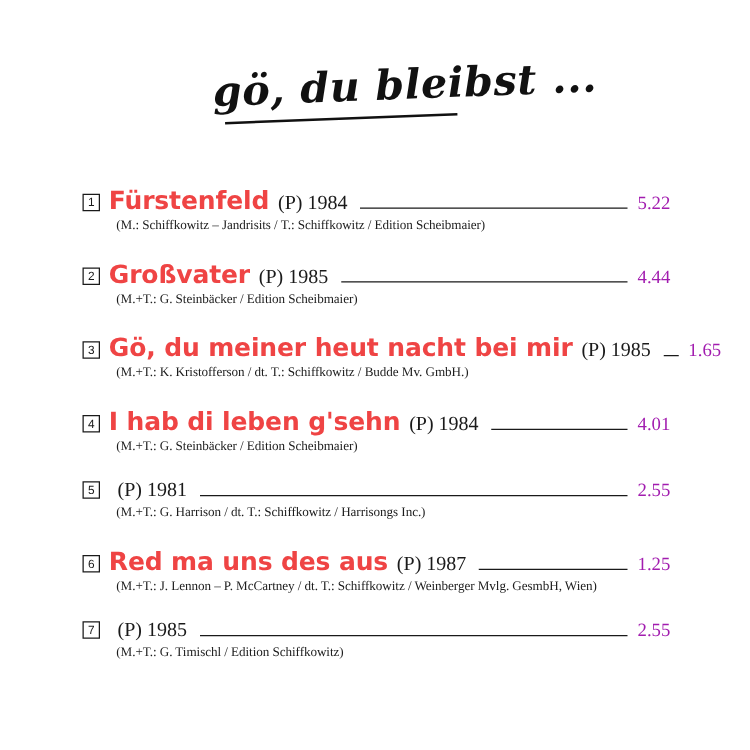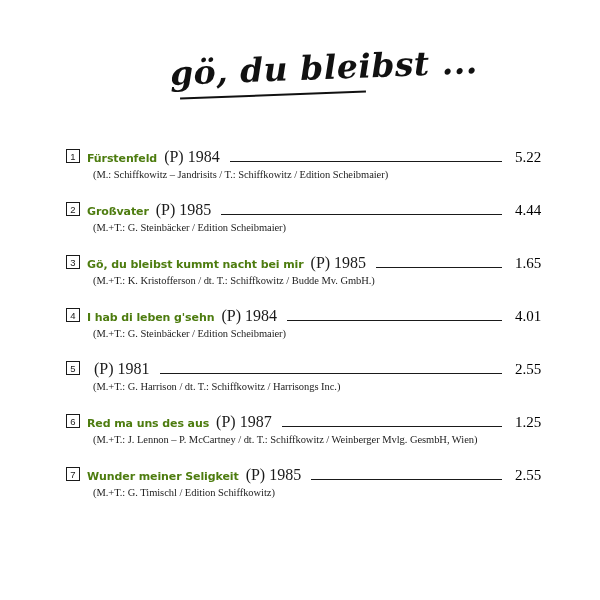--- a/index.html
+++ b/index.html
@@ -81,23 +81,23 @@
     color: #1a1a1a;
     box-sizing: border-box;
     position: relative;
     top: -2px;
     margin-right: 7px;
   }
   .title {
     flex: 0 0 auto;
     font-family: "DejaVu Sans", sans-serif;
     font-weight: bold;
-    font-size: 11px;
+    font-size: 20px;
     letter-spacing: -0.1px;
-    color: #4d7c0f;
+    color: #ef4444;
     white-space: nowrap;
   }
   .pyear {
     flex: 0 0 auto;
     font-family: "Liberation Serif", serif;
     font-size: 16px;
     color: #1a1a1a;
     margin-left: 7px;
     white-space: nowrap;
   }
@@ -105,23 +105,23 @@
     flex: 1 1 auto;
     height: 1px;
     background: #1a1a1a;
     margin: 0 8px 4px 10px;
     min-width: 12px;
   }
   .time {
     flex: 0 0 auto;
     font-family: "Liberation Serif", serif;
     font-size: 15px;
-    color: #000000;
-    white-space: nowrap;
-    text-align: center;
+    color: #a21caf;
+    white-space: nowrap;
+    text-align: left;
     min-width: 36px;
   }
   .credit {
     font-family: Liberation Serif, serif;
     font-size: 10.5px;
     color: #1c1c1c;
     margin-top: 3px;
     margin-left: 27px;
     letter-spacing: -0.05px;
     white-space: nowrap;
@@ -157,21 +157,21 @@
         <span class="pyear">(P) 1985</span>
         <span class="leader"></span>
         <span class="time">4.44</span>
       </div>
       <div class="credit">(M.+T.: G. Steinbäcker / Edition Scheibmaier)</div>
     </div>
 
     <div class="track">
       <div class="track-main">
         <span class="num">3</span>
-        <span class="title">Gö, du bleibst kummt nacht bei mir</span>
+        <span class="title">Gö, du meiner heut nacht bei mir</span>
         <span class="pyear">(P) 1985</span>
         <span class="leader"></span>
         <span class="time">1.65</span>
       </div>
       <div class="credit">(M.+T.: K. Kristofferson / dt. T.: Schiffkowitz / Budde Mv. GmbH.)</div>
     </div>
 
     <div class="track">
       <div class="track-main">
         <span class="num">4</span>
@@ -200,21 +200,20 @@
         <span class="pyear">(P) 1987</span>
         <span class="leader"></span>
         <span class="time">1.25</span>
       </div>
       <div class="credit">(M.+T.: J. Lennon – P. McCartney / dt. T.: Schiffkowitz / Weinberger Mvlg. GesmbH, Wien)</div>
     </div>
 
     <div class="track">
       <div class="track-main">
         <span class="num">7</span>
-        <span class="title">Wunder meiner Seligkeit</span>
         <span class="pyear">(P) 1985</span>
         <span class="leader"></span>
         <span class="time">2.55</span>
       </div>
       <div class="credit">(M.+T.: G. Timischl / Edition Schiffkowitz)</div>
     </div>
 
   </div>
 </div>
 

